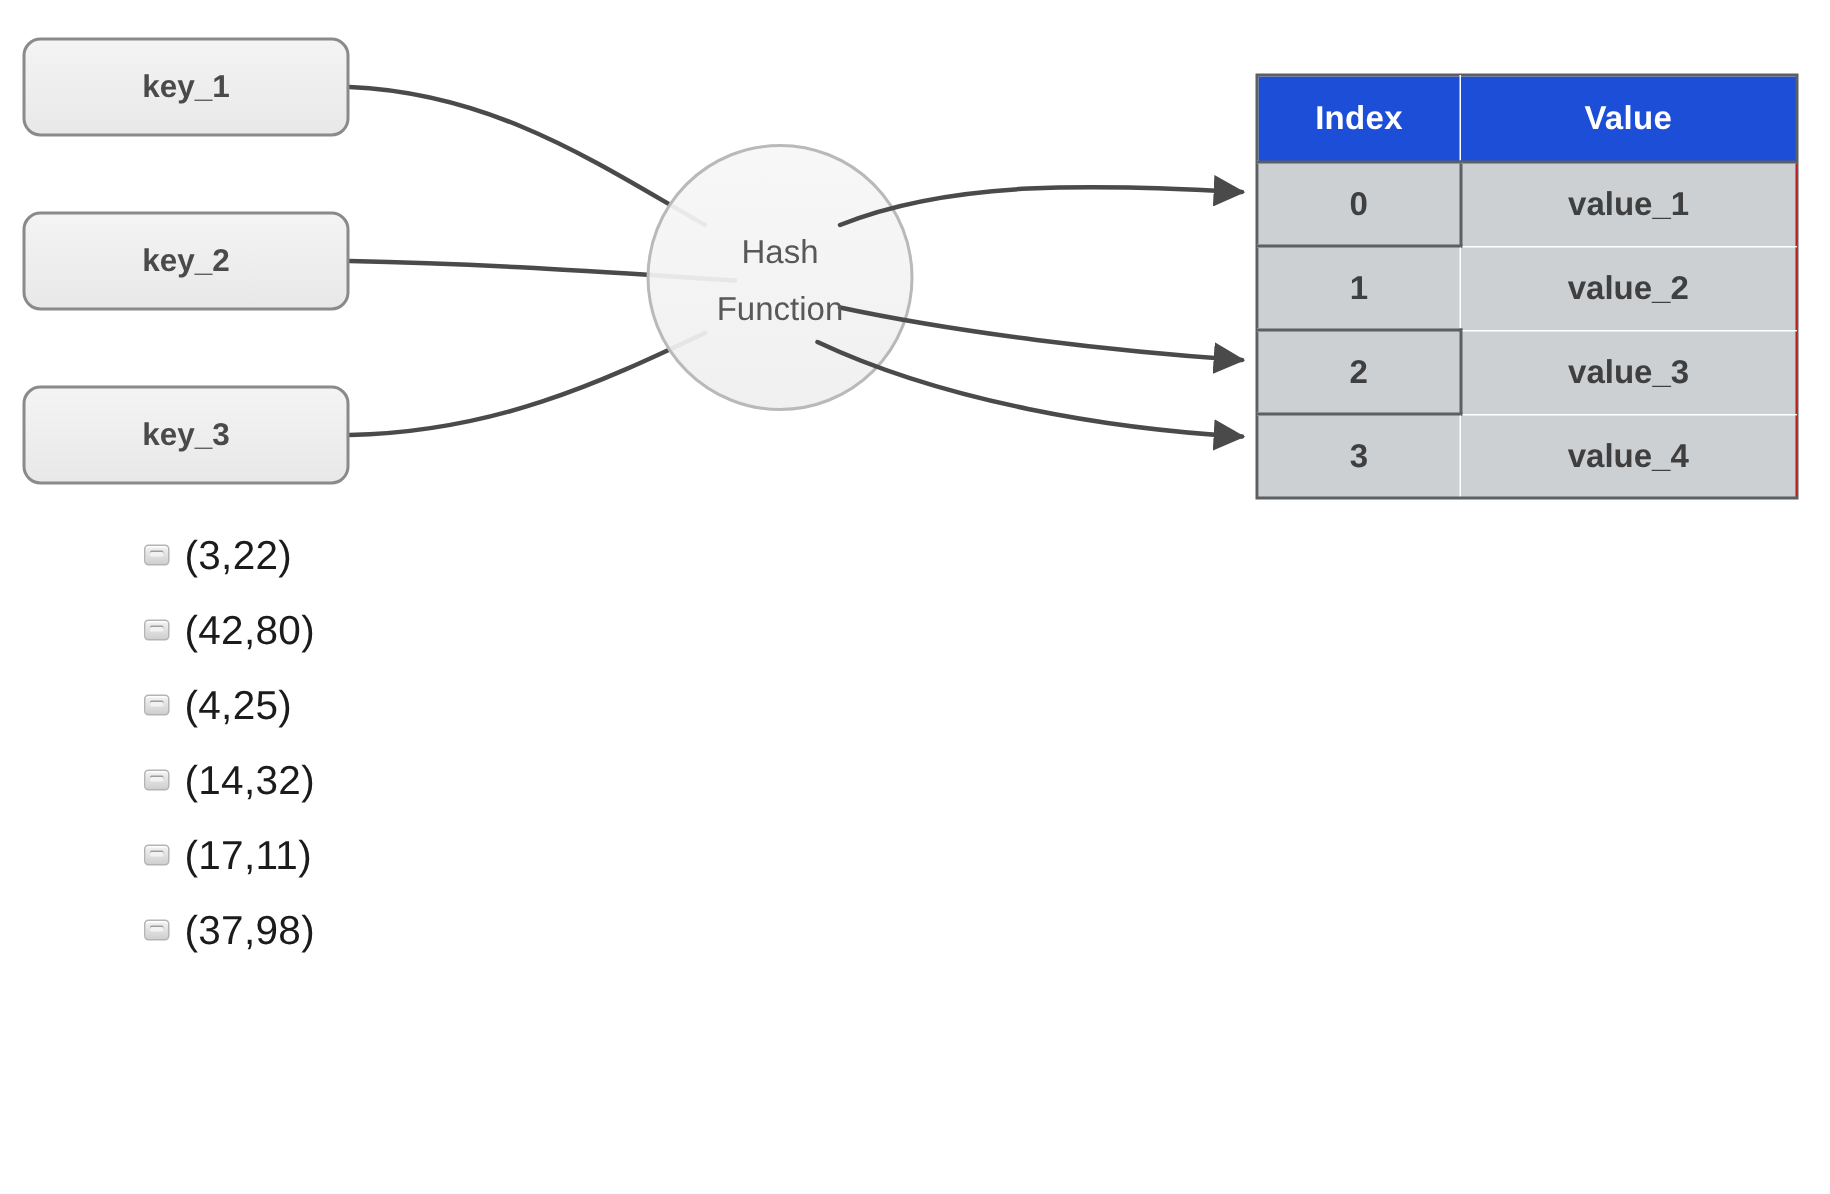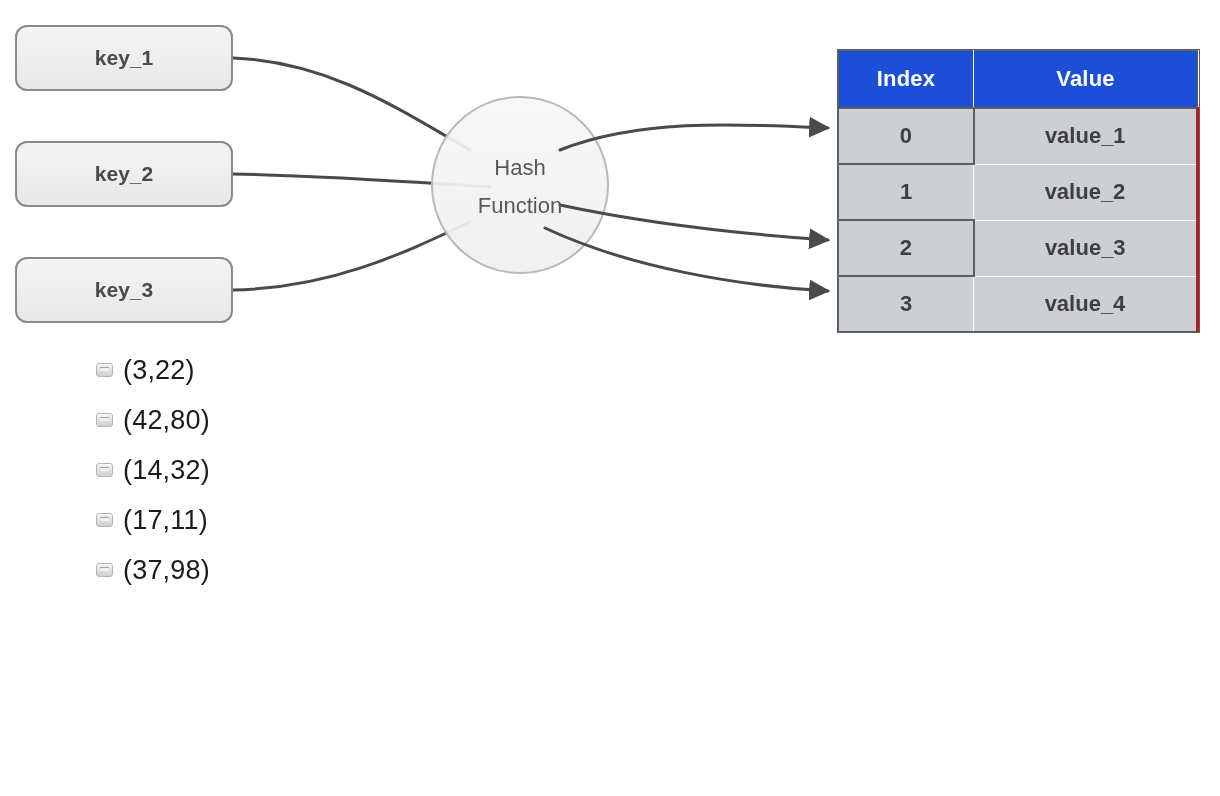--- a/index.html
+++ b/index.html
@@ -79,21 +79,21 @@
   #hash-table td {
     background: #cdd0d3;
     color: #3f3f3f;
     font-size: 22px;
     font-weight: bold;
     height: 52px;
     text-align: center;
     border: 1px solid #ffffff;
   }
   #hash-table tr td:first-child { border-left: 1px solid #5c5f63; }
-  #hash-table tr td:last-child  { border-right: 3px solid #b91c1c; margin-left: 23px; }
+  #hash-table tr td:last-child  { border-right: 1px solid #b91c1c; margin-left: 23px; }
   #hash-table tr:last-child td  { border-bottom: 1px solid #5c5f63; }
 
   
   #hash-table td.hl {
     border: 2px solid #5c5f63;
     border-left: 2px solid #5c5f63;
   }
   #hash-table td.hl-top { border-top: 2px solid #5c5f63; }
   #hash-table td.hl-bot { border-bottom: 2px solid #5c5f63; }
 
@@ -227,20 +227,24 @@
     <li>
       <span class="marker"></span>
       <span class="pair-text">(3,22)</span>
     </li>
     <li>
       <span class="marker"></span>
       <span class="pair-text">(42,80)</span>
     </li>
     <li>
       <span class="marker"></span>
+      <span class="pair-text">(4,25)</span>
+    </li>
+    <li>
+      <span class="marker"></span>
       <span class="pair-text">(14,32)</span>
     </li>
     <li>
       <span class="marker"></span>
       <span class="pair-text">(17,11)</span>
     </li>
     <li>
       <span class="marker"></span>
       <span class="pair-text">(37,98)</span>
     </li>

